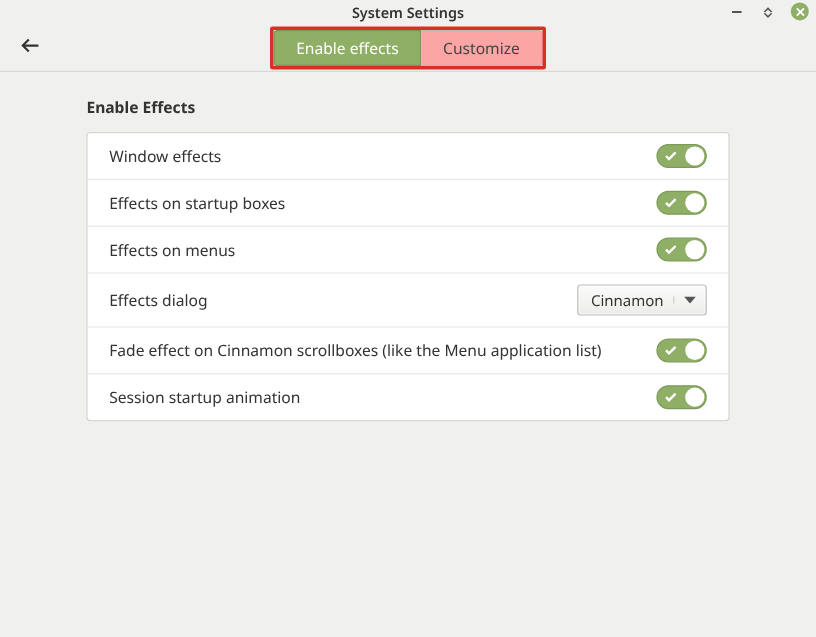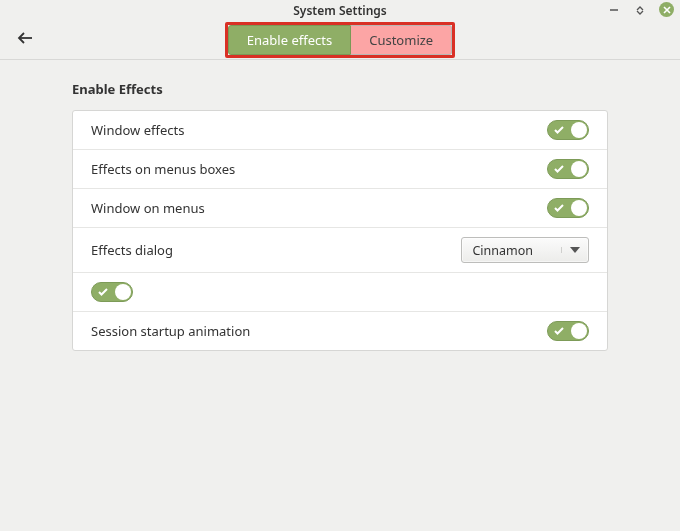--- a/index.html
+++ b/index.html
@@ -151,21 +151,21 @@
   
   .dropdown {
     border: 1px solid #bdbdbb;
     background: linear-gradient(#fbfbfb,#ececea);
     height: 26px;
     border-radius: 3px;
     display: flex;
     align-items: center;
     padding: 0 8px 0 10px;
     cursor: pointer;
-    gap: 28px;
+    gap: 8px;
     font-size: 12.5px;
     color: #333;
     box-shadow: inset 0 0 0 1px rgba(255,255,255,.5);
   }
   .dropdown .arrow {
     border-left: 1px solid #cfcfcd;
     padding-left: 8px;
     display: flex;
     align-items: center;
   }
@@ -219,33 +219,33 @@
         <span class="check">
             <svg width="10" height="8" viewBox="0 0 10 8">
               <polyline points="1,4 3.5,6.5 9,1" fill="none" stroke="#fff" stroke-width="2"></polyline>
             </svg>
           </span>
         <span class="knob"></span>
       </div>
     </div>
 
     <div class="row">
-      <span class="row-label">Effects on menus boxes</span>
-      <div class="toggle">
-        <span class="check">
-            <svg width="10" height="8" viewBox="0 0 10 8">
-              <polyline points="1,4 3.5,6.5 9,1" fill="none" stroke="#fff" stroke-width="2"></polyline>
-            </svg>
-          </span>
-        <span class="knob"></span>
-      </div>
-    </div>
-
-    <div class="row">
-      <span class="row-label">Window on menus</span>
+      <span class="row-label">Effects on startup boxes</span>
+      <div class="toggle">
+        <span class="check">
+            <svg width="10" height="8" viewBox="0 0 10 8">
+              <polyline points="1,4 3.5,6.5 9,1" fill="none" stroke="#fff" stroke-width="2"></polyline>
+            </svg>
+          </span>
+        <span class="knob"></span>
+      </div>
+    </div>
+
+    <div class="row">
+      <span class="row-label">Effects on menus</span>
       <div class="toggle">
         <span class="check">
             <svg width="10" height="8" viewBox="0 0 10 8">
               <polyline points="1,4 3.5,6.5 9,1" fill="none" stroke="#fff" stroke-width="2"></polyline>
             </svg>
           </span>
         <span class="knob"></span>
       </div>
     </div>
 
@@ -255,20 +255,21 @@
         <span>Cinnamon</span>
         <span class="arrow">
           <svg width="10" height="6" viewBox="0 0 10 6">
               <polygon points="0,0 10,0 5,6" fill="#555"></polygon>
             </svg>
         </span>
       </div>
     </div>
 
     <div class="row">
+      <span class="row-label">Fade effect on Cinnamon scrollboxes (like the Menu application list)</span>
       <div class="toggle">
         <span class="check">
             <svg width="10" height="8" viewBox="0 0 10 8">
               <polyline points="1,4 3.5,6.5 9,1" fill="none" stroke="#fff" stroke-width="2"></polyline>
             </svg>
           </span>
         <span class="knob"></span>
       </div>
     </div>
 

